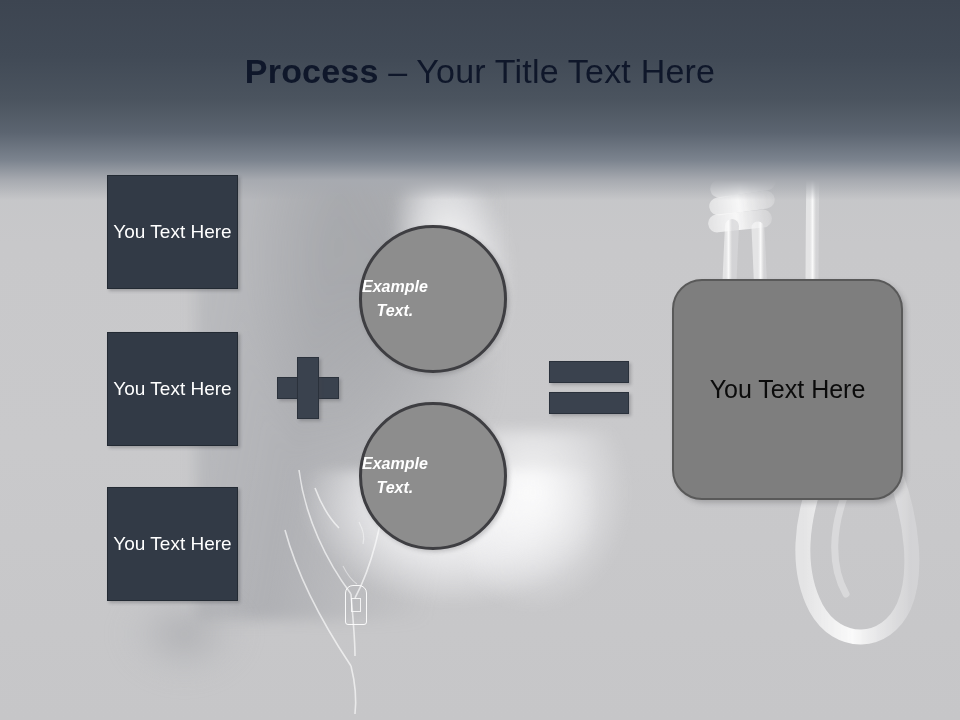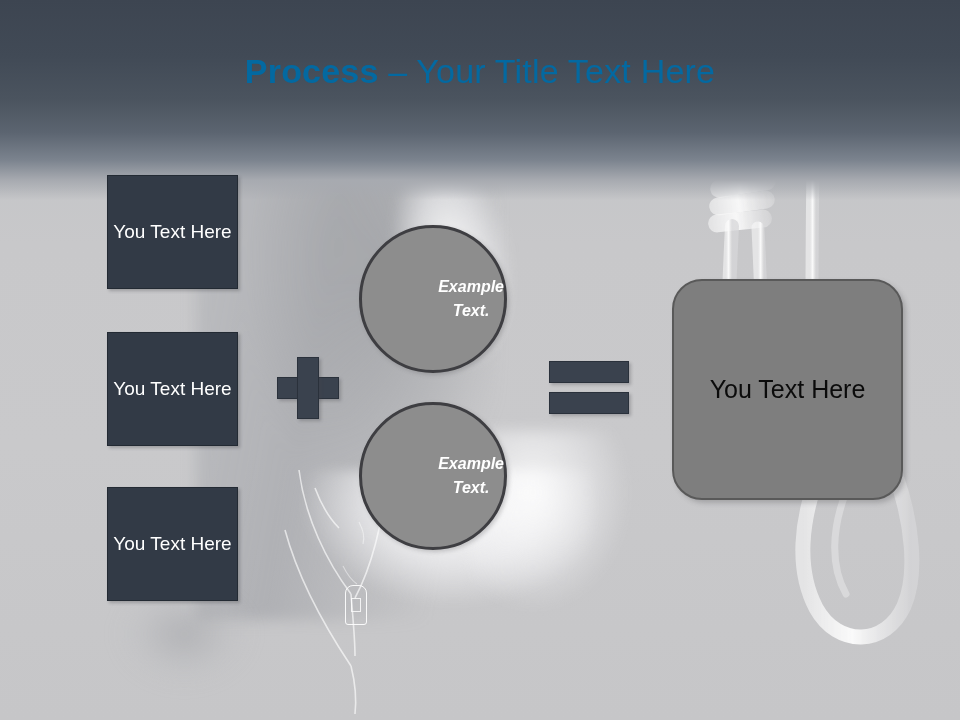--- a/index.html
+++ b/index.html
@@ -142,21 +142,21 @@
         rgba(199,199,201,0.0) 100%);
     pointer-events: none;
   }
 
   .slide-title {
     position: absolute;
     left: 0;
     top: 52px;
     width: 960px;
     text-align: center;
-    color: #0369a1;
+    color: #0f172a;
     font-size: 34px;
     font-weight: 400;
     letter-spacing: 0.2px;
     white-space: nowrap;
   }
   .slide-title .t-bold { font-weight: 700; }
   .slide-title .t-rest { font-weight: 400; }
 
   
   .input-box {
@@ -227,21 +227,21 @@
     background: #8d8d8d;
     border: 3px solid #3e3e42;
     box-shadow: 2px 2px 4px rgba(80,80,84,0.28);
     color: #ffffff;
     font-size: 16px;
     font-weight: 700;
     font-style: italic;
     line-height: 1.5;
     display: flex;
     align-items: center;
-    justify-content: flex-end;
+    justify-content: flex-start;
     text-align: center;
     box-sizing: border-box;
   }
   .circle-1 { left: 359px; top: 225px; }
   .circle-2 { left: 359px; top: 402px; }
 
   
   .result-box {
     position: absolute;
     left: 672px;

